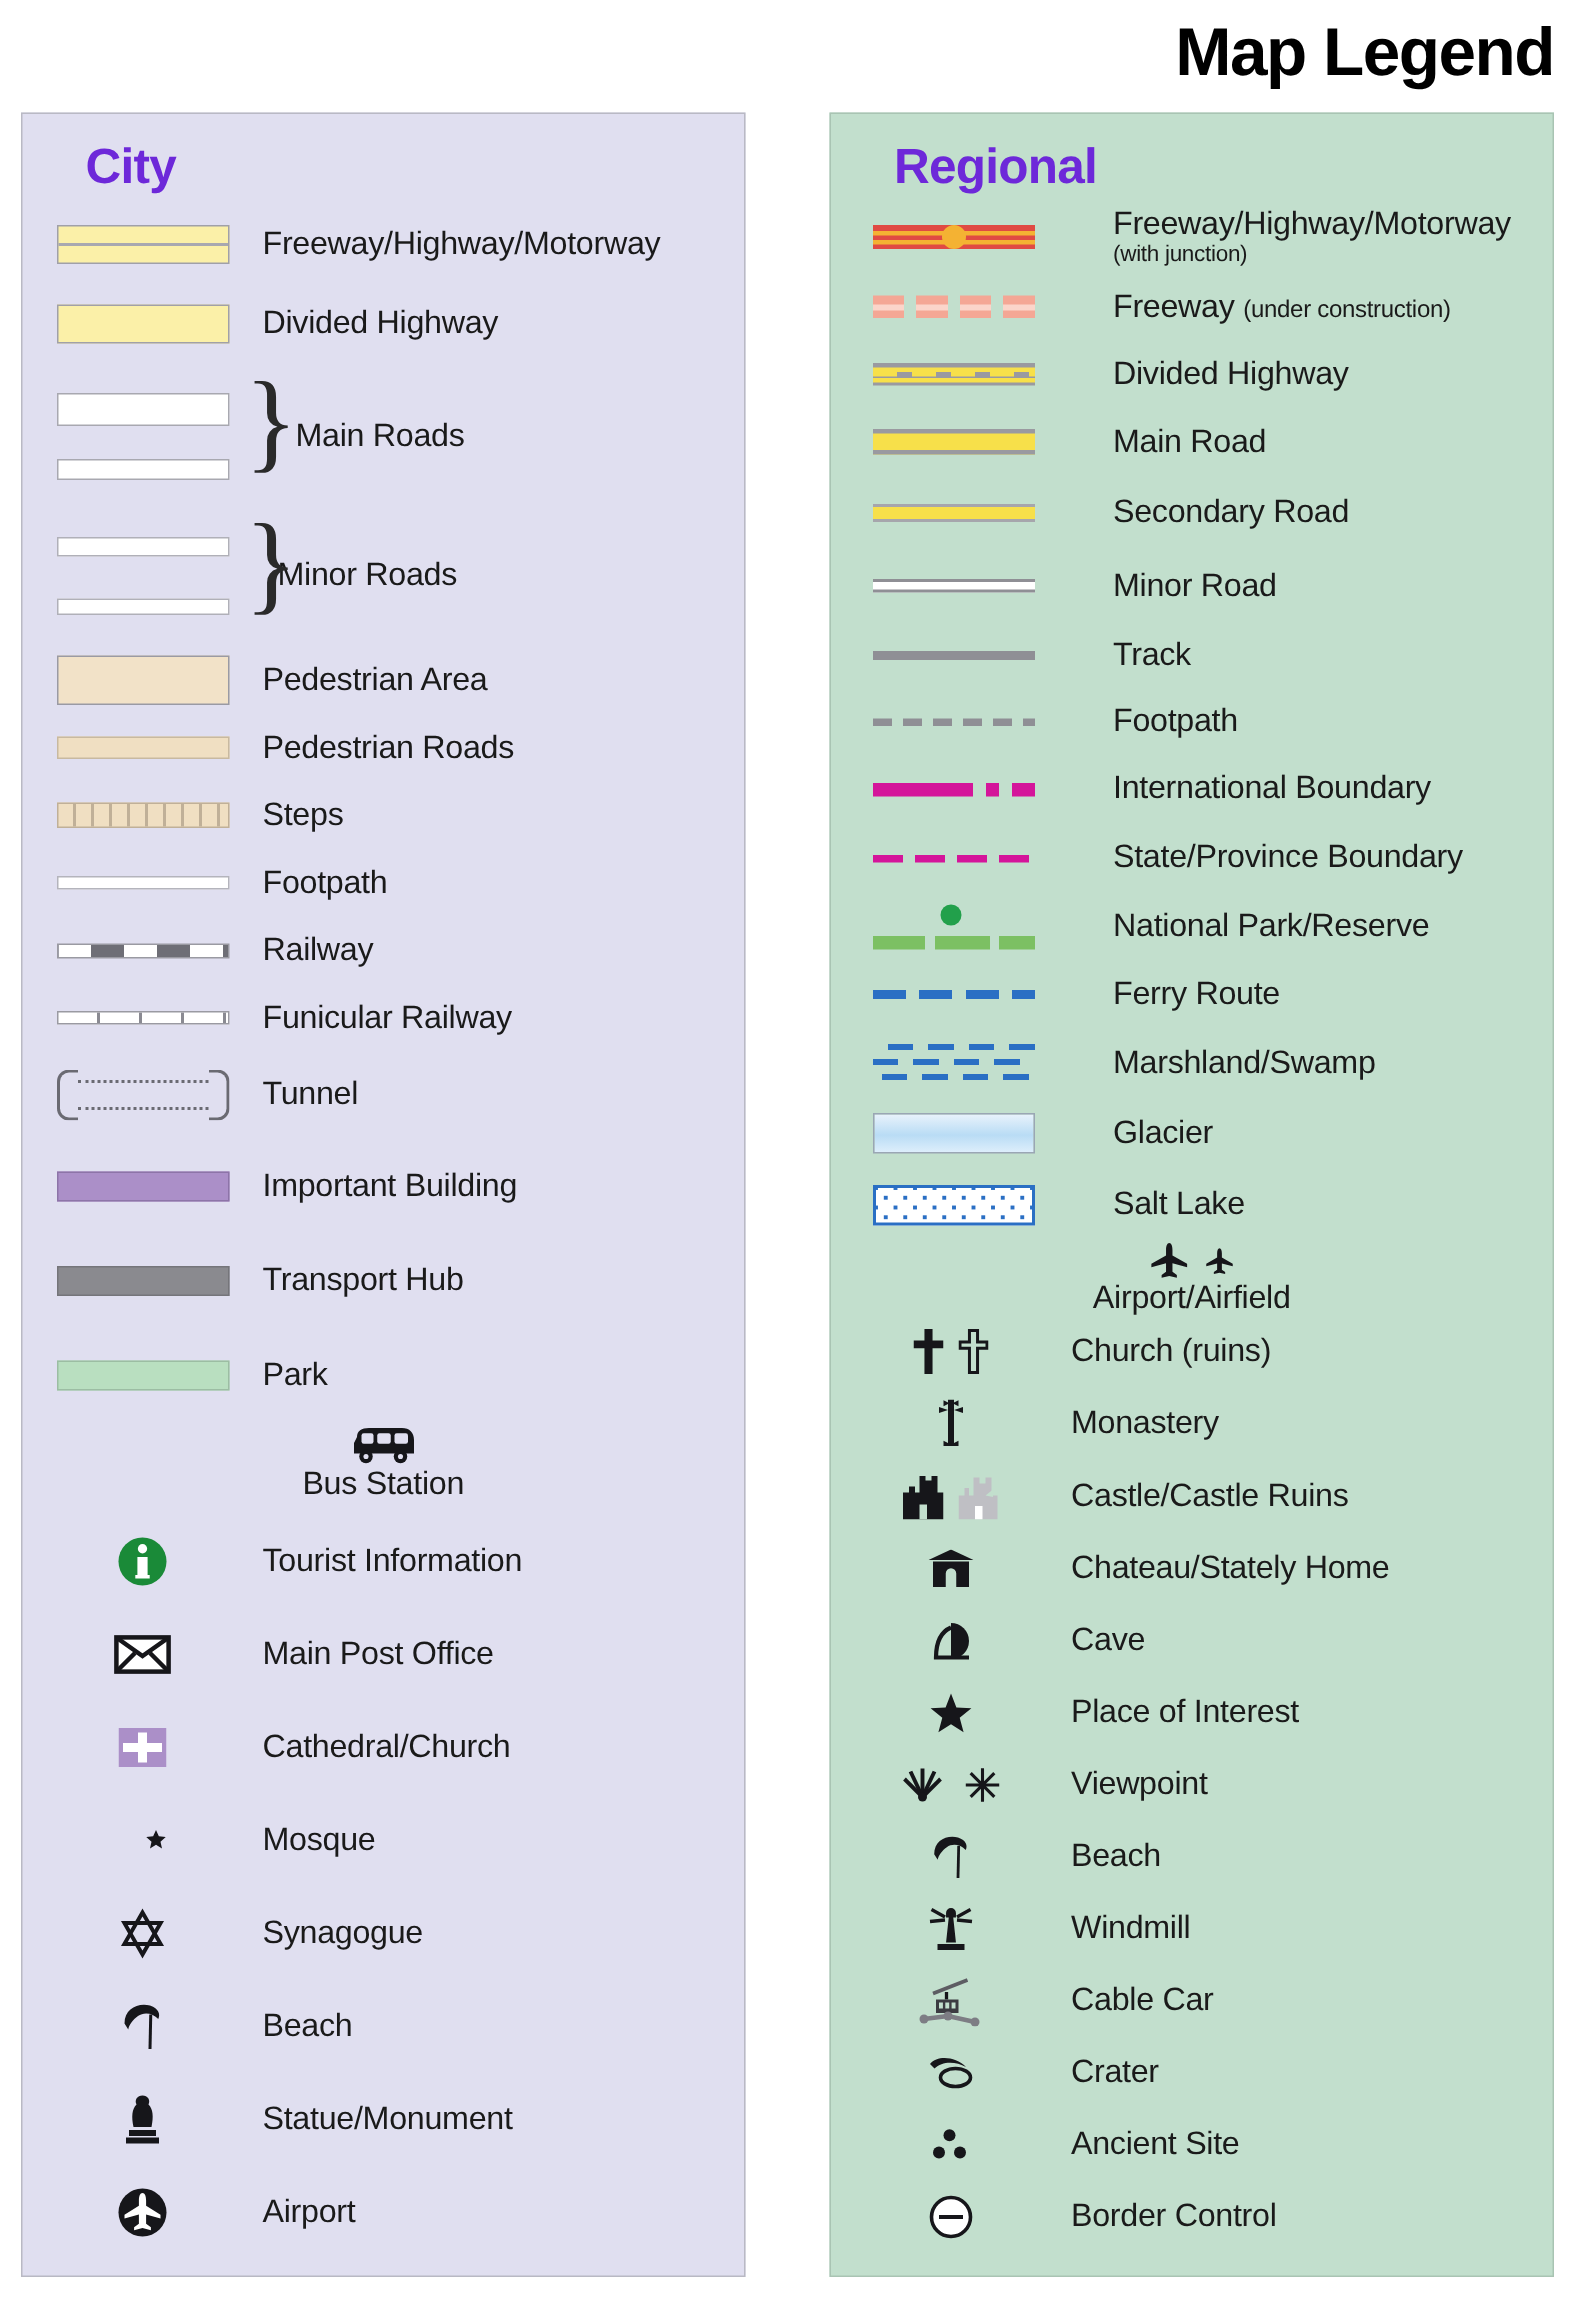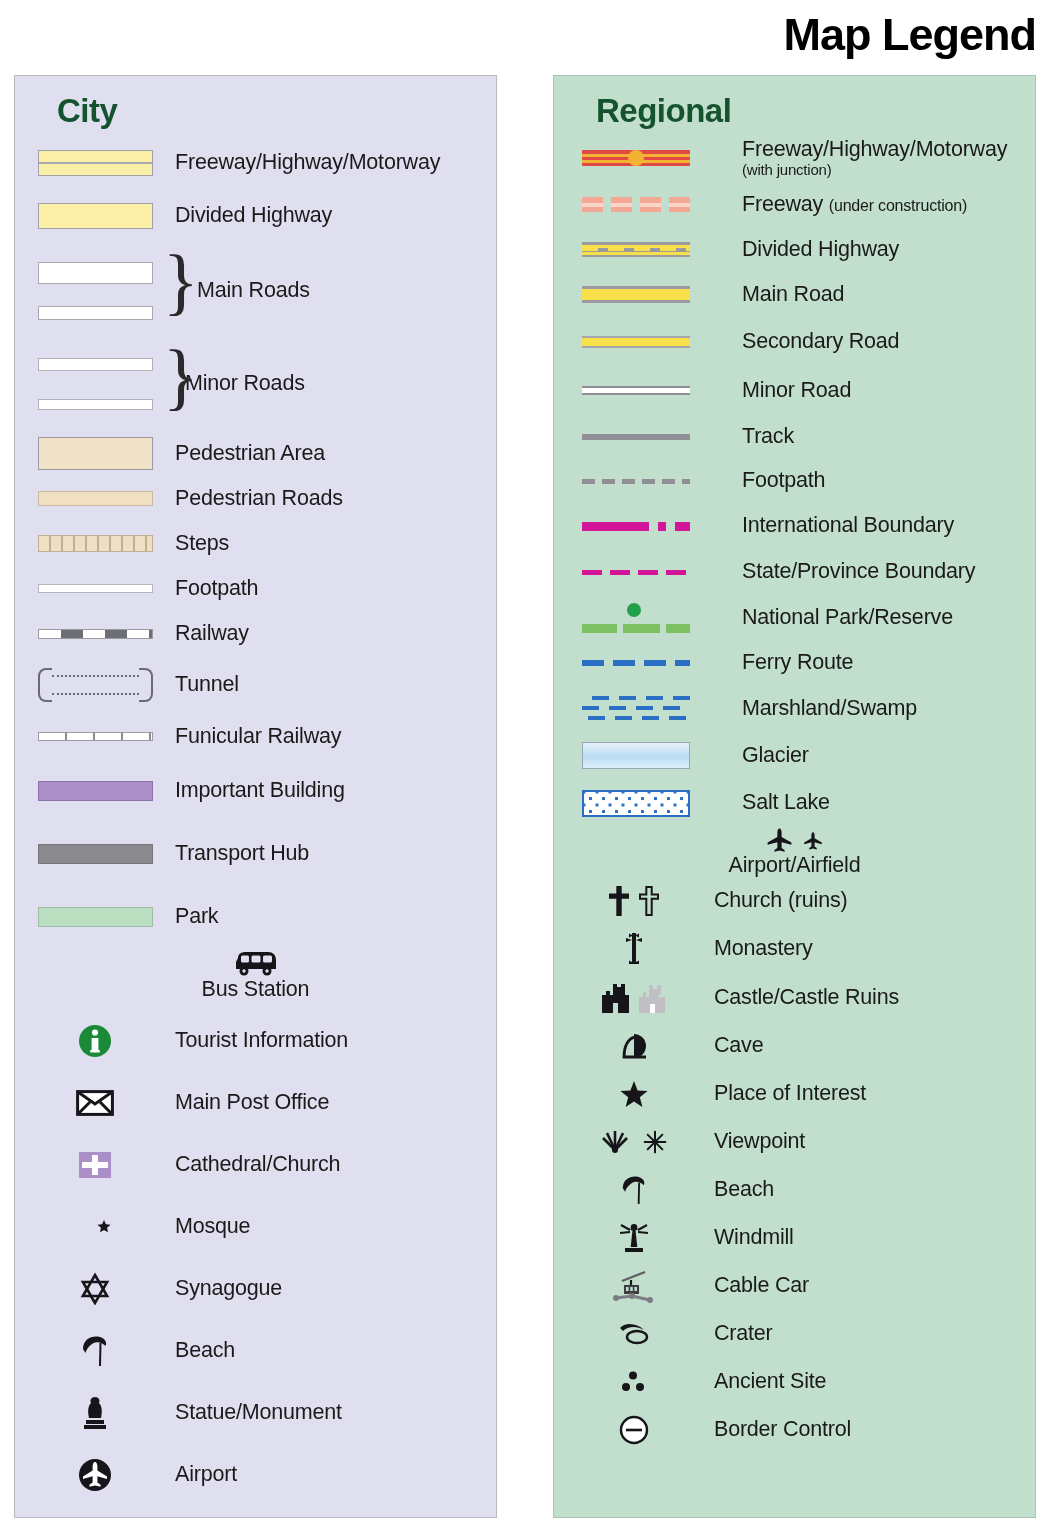--- a/index.html
+++ b/index.html
@@ -46,21 +46,21 @@
     width: 483px;
     height: 1443px;
     background: #c2dfcd;
     border-color: #a9c4b3;
   }
 
   .panel-heading {
     font-size: 33px;
     font-weight: bold;
     letter-spacing: -0.5px;
-    color: #14532d;
+    color: #6d28d9;
     margin: 16px 0 0 42px;
   }
 
   
   .rows {
     position: relative;
     margin-top: 8px;
   }
   .row {
     display: flex;
@@ -486,37 +486,37 @@
       <div class="label">Footpath</div>
     </div>
 
     <div class="row" style="height:45px;">
       <div class="sym">
         <div class="bar bar-railway"></div>
       </div>
       <div class="label">Railway</div>
     </div>
 
+    <div class="row" style="height:45px;">
+      <div class="sym">
+        <div class="bar bar-funicular"></div>
+      </div>
+      <div class="label">Funicular Railway</div>
+    </div>
+
     <div class="row" style="height:58px;">
       <div class="sym">
         <div class="tunnel">
           <div class="tunnel-brk left"></div>
           <div class="tunnel-line t"></div>
           <div class="tunnel-line b"></div>
           <div class="tunnel-brk right"></div>
         </div>
       </div>
       <div class="label">Tunnel</div>
-    </div>
-
-    <div class="row" style="height:45px;">
-      <div class="sym">
-        <div class="bar bar-funicular"></div>
-      </div>
-      <div class="label">Funicular Railway</div>
     </div>
 
     <div class="row" style="height:63px;">
       <div class="sym">
         <div class="bar bar-important"></div>
       </div>
       <div class="label">Important Building</div>
     </div>
 
     <div class="row" style="height:63px;">
@@ -808,20 +808,30 @@
           <svg width="27" height="30" viewBox="0 0 27 30">
             <path fill="#bfbfc4" d="M0 14 h4 V9 h3 v5 h3 V2 h4 v4 h4 V2 h4 v12 h4 v16 H0 Z"></path>
             <rect x="11" y="21" width="5" height="9" fill="#ffffff"></rect>
             <path fill="#c2dfcd" d="M18 14 l5 -4 v5 z"></path>
           </svg>
         </div>
       </div>
       <div class="label">Castle/Castle Ruins</div>
     </div>
 
+    <div class="row" style="height:48px;">
+      <div class="sym">
+        <svg width="30" height="26" viewBox="0 0 30 26">
+          <path fill="#16161a" d="M15 0 L30 7 H0 Z"></path>
+          <rect x="3" y="8" width="24" height="17" fill="#16161a"></rect>
+          <path fill="#c2dfcd" d="M11.5 25 v-9 a3.5 3.5 0 0 1 7 0 v9 z"></path>
+        </svg>
+      </div>
+      <div class="label">Chateau/Stately Home</div>
+    </div>
 
     <div class="row" style="height:48px;">
       <div class="sym">
         <svg width="32" height="28" viewBox="0 0 32 28">
           <path fill="#16161a" d="M16 2 A12 12 0 0 1 28 14 A12 12 0 0 1 16 26 Z"></path>
           <path fill="none" stroke="#16161a" stroke-width="2.8" d="M28 25 H6 C6 15 9 8 16 5"></path>
         </svg>
       </div>
       <div class="label">Cave</div>
     </div>

